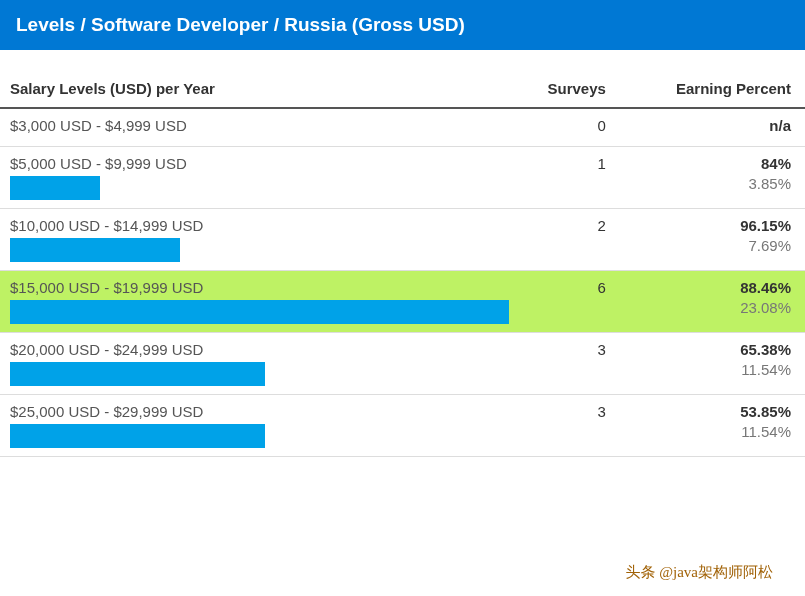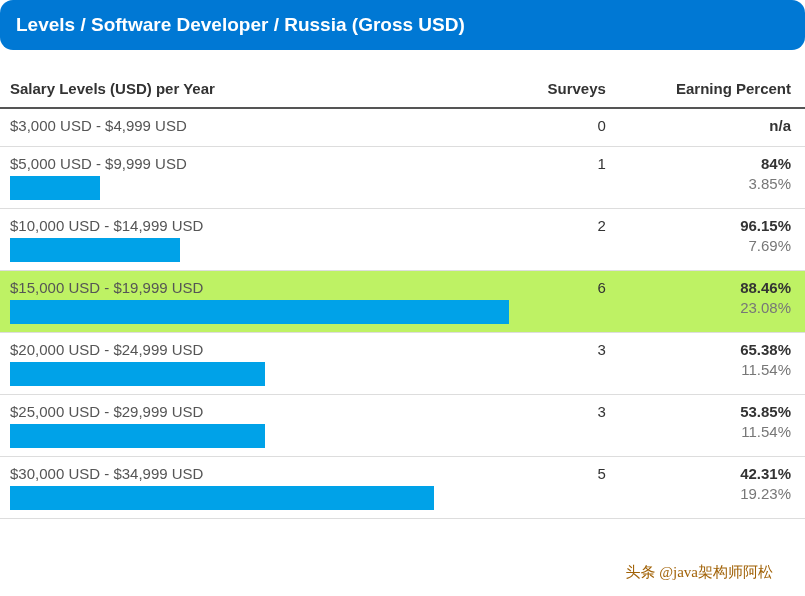--- a/index.html
+++ b/index.html
@@ -9,21 +9,20 @@
       color: #333;
       background: #fff;
       width: 805px;
     }
     .header {
       background: #0078d4;
       color: #fff;
       padding: 14px 16px;
       font-size: 19px;
       font-weight: 600;
-      border-radius: 13px;
     }
     .table {
       width: 100%;
       border-collapse: collapse;
       margin-top: 20px;
     }
     .thead-row th {
       text-align: left;
       font-weight: 700;
       padding: 10px 14px 10px 10px;
@@ -168,30 +167,17 @@
         <div class="bar-fill" style="width: 51%;"></div>
       </div>
     </td>
     <td class="cell-surveys">3</td>
     <td class="cell-percent">
       <span class="pct-primary">53.85%</span>
       <span class="pct-secondary">11.54%</span>
     </td>
   </tr>
 
-  <tr>
-    <td class="cell-levels">
-      <span class="range-label">$30,000 USD - $34,999 USD</span>
-      <div class="bar-holder">
-        <div class="bar-fill" style="width: 85%;"></div>
-      </div>
-    </td>
-    <td class="cell-surveys">5</td>
-    <td class="cell-percent">
-      <span class="pct-primary">42.31%</span>
-      <span class="pct-secondary">19.23%</span>
-    </td>
-  </tr>
 
 </tbody>
 </table>
 
 <div class="watermark">头条 @java架构师阿松</div>
 
 </body></html>

